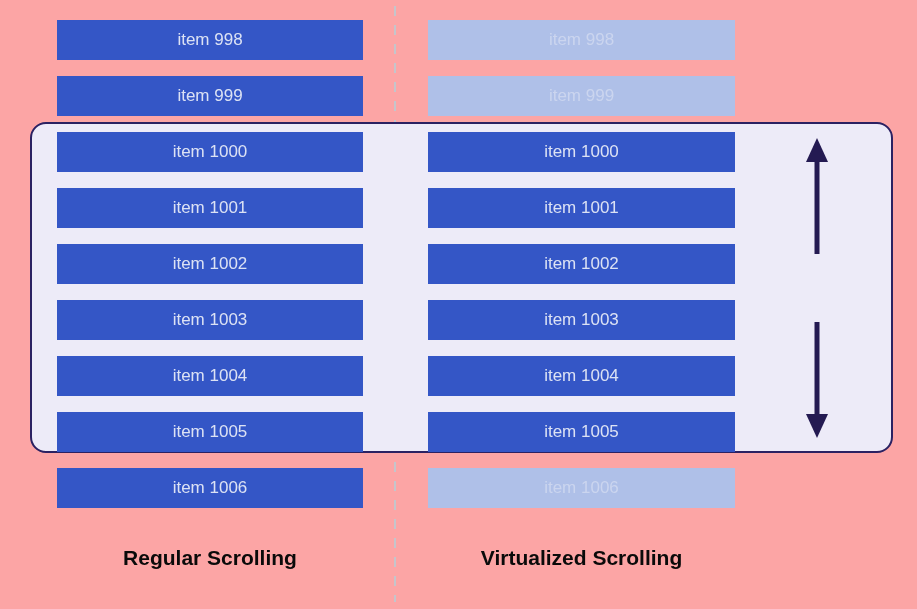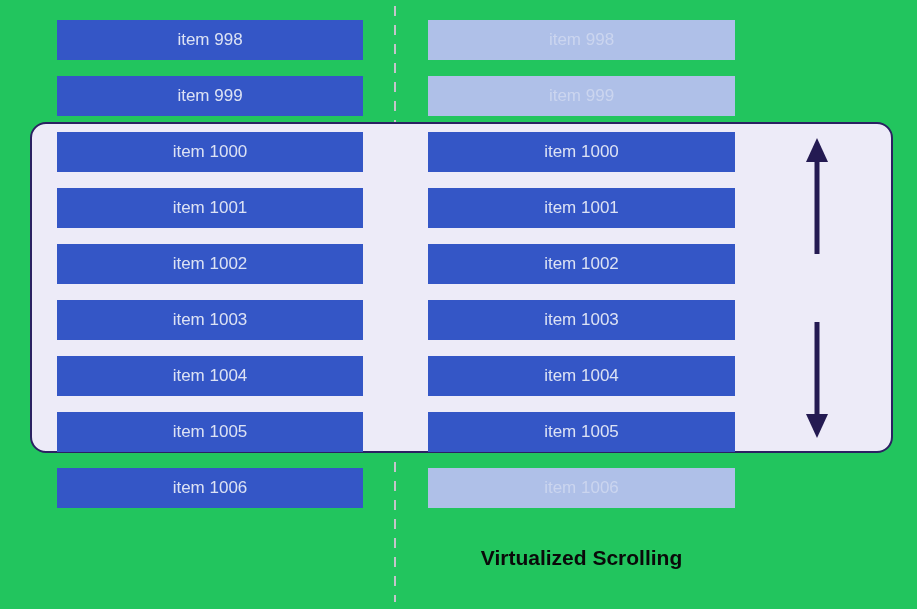--- a/index.html
+++ b/index.html
@@ -5,21 +5,21 @@
   html, body {
     margin: 0;
     padding: 0;
     background: #ffffff;
     font-family: "Liberation Sans", sans-serif;
   }
   .canvas {
     position: relative;
     width: 917px;
     height: 609px;
-    background: #22c55e;
+    background: #fca5a5;
     overflow: hidden;
   }
   
   .divider {
     position: absolute;
     left: 394px;
     top: 6px;
     width: 2px;
     height: 596px;
     background: repeating-linear-gradient(
@@ -135,16 +135,17 @@
       <line x1="28" y1="22" x2="28" y2="118"></line>
       <polygon points="28,2 17,26 39,26"></polygon>
     </g>
     <g>
       <line x1="28" y1="186" x2="28" y2="282"></line>
       <polygon points="28,302 17,278 39,278"></polygon>
     </g>
   </svg>
 
 
+  <div class="caption caption-left">Regular Scrolling</div>
 
   <div class="caption caption-right">Virtualized Scrolling</div>
 
 </div>
 
 </body></html>

